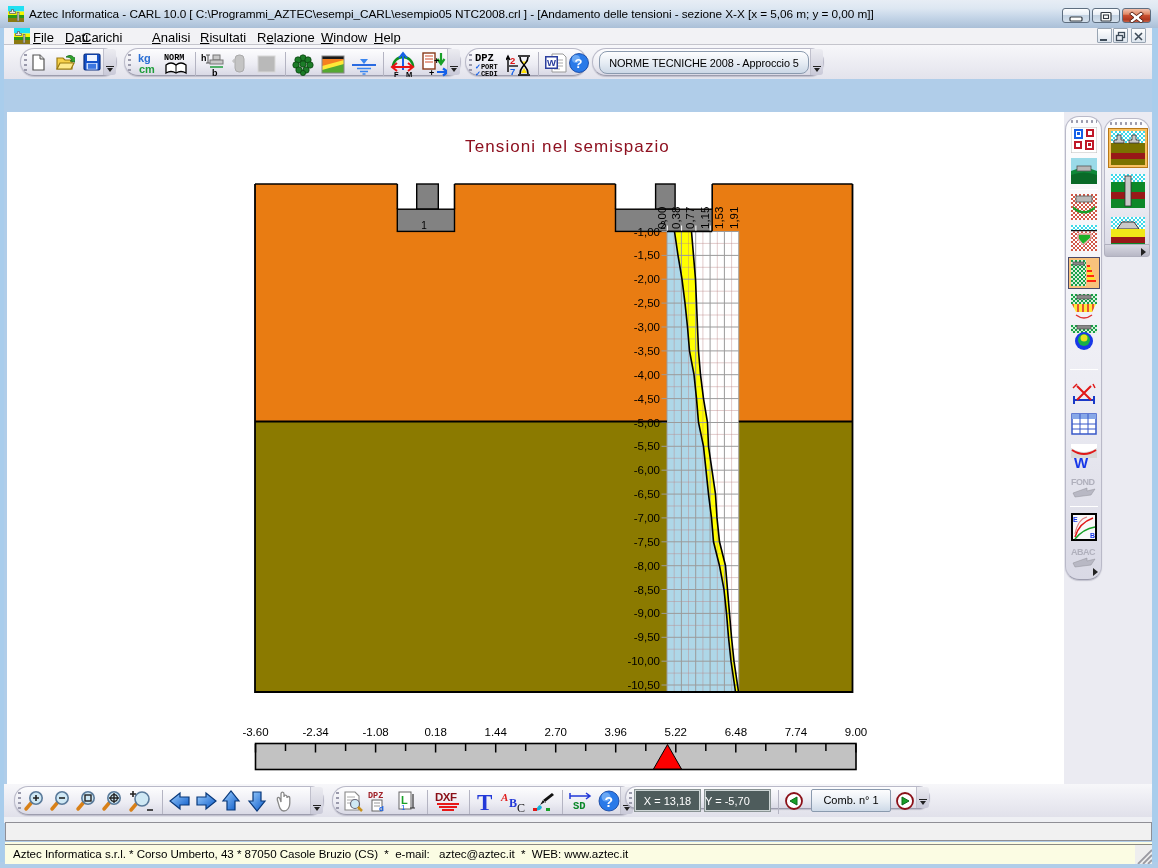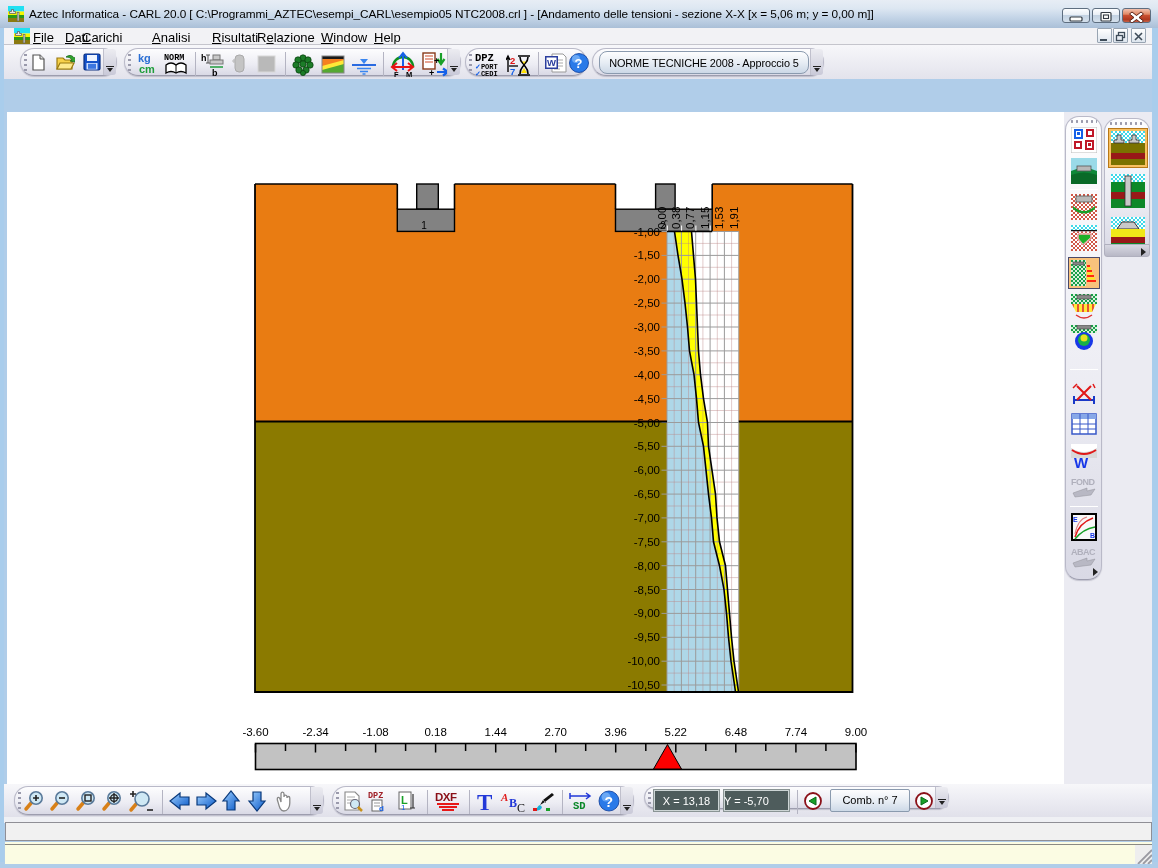--- a/index.html
+++ b/index.html
@@ -44,21 +44,21 @@
 <div id="win">
  <div id="titlebar">
   <svg class="ico" style="left:8px;top:6px" width="16" height="16">
         <rect width="16" height="5.5" fill="#20e0f2"></rect>
         <rect y="5.5" width="16" height="3.5" fill="#f6f600"></rect>
         <rect y="9" width="16" height="3" fill="#2a9a14"></rect>
         <rect y="12" width="16" height="4" fill="#8b7a10"></rect>
         <path d="M3.5 3.5 h2 v2 h2 v2 h-6 v-2 h2 Z" fill="#e8e8e8" stroke="#555" stroke-width=".7"></path>
         <rect x="9.2" y="6.5" width="1.8" height="8.5" fill="#d8d8d8" stroke="#666" stroke-width=".7"></rect>
       </svg>
-  <div id="titletxt">Aztec Informatica - CARL 20.0 [ C:\Programmi_AZTEC\esempi_CARL\esempio05 NTC2008.crl ] - [Andamento delle tensioni - sezione X-X [x = 5,06 m; y = 0,00 m]]</div>
+  <div id="titletxt">Aztec Informatica - CARL 10.0 [ C:\Programmi_AZTEC\esempi_CARL\esempio05 NTC2008.crl ] - [Andamento delle tensioni - sezione X-X [x = 5,06 m; y = 0,00 m]]</div>
   <div class="wbtn" id="bmin"><svg width="26" height="13">
           <rect x="7" y="7" width="12" height="4" rx="1" fill="#fdfdfb" stroke="#333a42" stroke-width="1.2"></rect>
         </svg></div>
   <div class="wbtn" id="bmax"><svg width="26" height="13">
           <rect x="8" y="2.5" width="10" height="8.5" rx="1" fill="#fdfdfb" stroke="#333a42" stroke-width="1.2"></rect>
           <rect x="10.5" y="5" width="5" height="3.5" fill="#fdfdfb" stroke="#333a42" stroke-width="1.1"></rect>
         </svg></div>
   <div class="wbtn" id="bclose"><svg width="27" height="13">
           <path d="M9 2 L13.5 5.5 L18 2 L20.5 4 L16 7.5 L20.5 11 L18 13 L13.5 9.5 L9 13 L6.5 11 L11 7.5 L6.5 4 Z" fill="#fff" stroke="#5a2318" stroke-width="1"></path>
         </svg></div>
@@ -69,21 +69,21 @@
         <rect y="5.5" width="16" height="3.5" fill="#f6f600"></rect>
         <rect y="9" width="16" height="3" fill="#2a9a14"></rect>
         <rect y="12" width="16" height="4" fill="#8b7a10"></rect>
         <path d="M3.5 3.5 h2 v2 h2 v2 h-6 v-2 h2 Z" fill="#e8e8e8" stroke="#555" stroke-width=".7"></path>
         <rect x="9.2" y="6.5" width="1.8" height="8.5" fill="#d8d8d8" stroke="#666" stroke-width=".7"></rect>
       </svg>
   <div class="mi" style="left:29px"><u>F</u>ile</div>
   <div class="mi" style="left:61px"><u>D</u>ati</div>
   <div class="mi" style="left:78px"><u>C</u>arichi</div>
   <div class="mi" style="left:148px"><u>A</u>nalisi</div>
-  <div class="mi" style="left:208px"><u>R</u>isultati</div>
+  <div class="mi" style="left:196px"><u>R</u>isultati</div>
   <div class="mi" style="left:253px">R<u>e</u>lazione</div>
   <div class="mi" style="left:317px"><u>W</u>indow</div>
   <div class="mi" style="left:370px"><u>H</u>elp</div>
   <div class="mdibtn" style="left:1093px"><svg width="13" height="13">
           <rect x="2" y="9" width="7" height="2" fill="#3f4c59"></rect>
         </svg></div>
   <div class="mdibtn" style="left:1109px"><svg width="13" height="13">
           <rect x="4.5" y="2.5" width="6" height="5" fill="none" stroke="#3f4c59" stroke-width="1.3"></rect>
           <rect x="2.5" y="5.5" width="6" height="5" fill="#e8edf4" stroke="#3f4c59" stroke-width="1.3"></rect>
         </svg></div>
@@ -223,20 +223,21 @@
  </div>
  <div class="seg" style="left:588px;top:3px;width:232px;height:28px">
   <div style="position:absolute;left:6px;top:2px;width:210px;height:23px;border:1px solid #8a9aae;border-radius:8px;background:linear-gradient(180deg,#fdfdfe 0%,#e7edf4 50%,#ccd8e6 100%);text-align:center;font-size:10.9px;color:#000;line-height:22px;letter-spacing:-0.1px;">NORME TECNICHE 2008 - Approccio 5</div>
   <div class="ddz">
           <div class="ddb"></div>
           <div class="dda"></div>
         </div>
  </div>
 </div>
  <div id="canvas">
+ <div style="position:absolute;left:32px;top:25px;width:1057px;text-align:center;font-size:17px;letter-spacing:1.1px;color:#8e1120;">Tensioni nel semispazio</div>
 <svg id="draw" style="position:absolute;left:0;top:0" width="1057" height="672" shape-rendering="crisp-edges">
 <rect x="248" y="72" width="597.5" height="237.5" fill="#e97c12"></rect>
 <rect x="248" y="309.5" width="597.5" height="270.5" fill="#8b7a00"></rect>
 <rect x="390.3" y="70.5" width="57.19999999999999" height="26.69999999999999" fill="#ffffff"></rect>
 <rect x="608.5" y="70.5" width="96.70000000000005" height="26.69999999999999" fill="#ffffff"></rect>
 <g fill="#828282" stroke="#000" stroke-width="1.4">
 <rect x="409.7" y="72" width="21.600000000000023" height="25.19999999999999"></rect>
 <rect x="390.3" y="97.2" width="57.19999999999999" height="22.200000000000017"></rect>
 <rect x="648.6" y="72" width="19.5" height="25.19999999999999"></rect>
 <rect x="608.5" y="97.2" width="96.70000000000005" height="22.200000000000017"></rect>
@@ -665,44 +666,45 @@
           <circle cx="11" cy="11" r="10" fill="#2a7ae8"></circle>
           <circle cx="11" cy="11" r="10" fill="none" stroke="#0a3a98" stroke-width=".8"></circle>
           <circle cx="8" cy="7" r="4.5" fill="#7ab4f8" opacity=".8"></circle>
           <text x="6.5" y="16.5" font-size="14" font-weight="bold" fill="#fff">?</text>
         </svg>
   <div class="ddz">
           <div class="ddb"></div>
           <div class="dda"></div>
         </div>
  </div>
- <div class="seg" style="left:640px;top:2px;width:305px;height:23px">
+ <div class="seg" style="left:621px;top:2px;width:305px;height:23px">
   <div class="grip"></div>
   <div style="position:absolute;left:8px;top:2px;width:67px;height:23px;background:#4e5c5c;border:1px solid #8a9494;box-shadow:inset 0 0 0 1px #cdd5d5;color:#fff;font-size:11px;text-align:center;line-height:22px;">X = 13,18</div>
   <div style="position:absolute;left:78px;top:2px;width:67px;height:23px;background:#4e5c5c;border:1px solid #8a9494;box-shadow:inset 0 0 0 1px #cdd5d5;color:#fff;font-size:11px;line-height:22px;">Y = -5,70</div>
   <div class="vsep" style="left:152px"></div>
   <svg class="ico" style="left:159px;top:5px" width="18" height="18">
           <circle cx="9" cy="9" r="8" fill="#fff" stroke="#8a1018" stroke-width="1.8"></circle>
           <path d="M12 5 v8 l-7 -4 Z" fill="#18a028" stroke="#0a6818" stroke-width="1"></path>
         </svg>
   <svg class="ico" style="left:270px;top:5px" width="18" height="18">
           <circle cx="9" cy="9" r="8" fill="#fff" stroke="#8a1018" stroke-width="1.8"></circle>
           <path d="M6 5 v8 l7 -4 Z" fill="#18a028" stroke="#0a6818" stroke-width="1"></path>
         </svg>
-  <div style="position:absolute;left:185px;top:2px;width:80px;height:23px;border:1px solid #8a9aae;border-radius:2px;background:linear-gradient(180deg,#fdfdfe 0%,#e7edf4 55%,#cdd9e7 100%);text-align:center;font-size:11px;color:#000;line-height:21px;">Comb. n° 7</div>
+  <div style="position:absolute;left:185px;top:2px;width:80px;height:23px;border:1px solid #8a9aae;border-radius:2px;background:linear-gradient(180deg,#fdfdfe 0%,#e7edf4 55%,#cdd9e7 100%);text-align:center;font-size:11px;color:#000;line-height:21px;">Comb. n° 1</div>
   <div class="ddz">
           <div class="ddb"></div>
           <div class="dda"></div>
         </div>
  </div>
 </div>
  <div style="position:absolute;left:4px;top:817px;width:1150px;height:6px;background:#eff0f4"></div>
     <div id="hintbar"></div>
  <div id="statusbar">
       <div style="position:absolute;left:0;top:2px;width:100%;height:1px;background:#8a8a84"></div>
       <div style="position:absolute;right:0px;top:3px;width:17px;height:19px;background:#eeeeee"></div>
       <svg style="position:absolute;right:0px;bottom:0px" width="16" height="16">
         <path d="M16 2 L2 16 M16 7 L7 16 M16 12 L12 16" stroke="#9a9aa2" stroke-width="1.8"></path>
       </svg>
+      <div id="statustxt">Aztec Informatica s.r.l. * Corso Umberto, 43 * 87050 Casole Bruzio (CS)&nbsp;&nbsp;*&nbsp;&nbsp;e-mail:&nbsp;&nbsp;&nbsp;aztec@aztec.it&nbsp;&nbsp;*&nbsp;&nbsp;WEB: www.aztec.it</div>
     </div>
  <div id="leftedge"></div>
  <div id="rightedge"></div>
 </div>
 
 </body></html>

